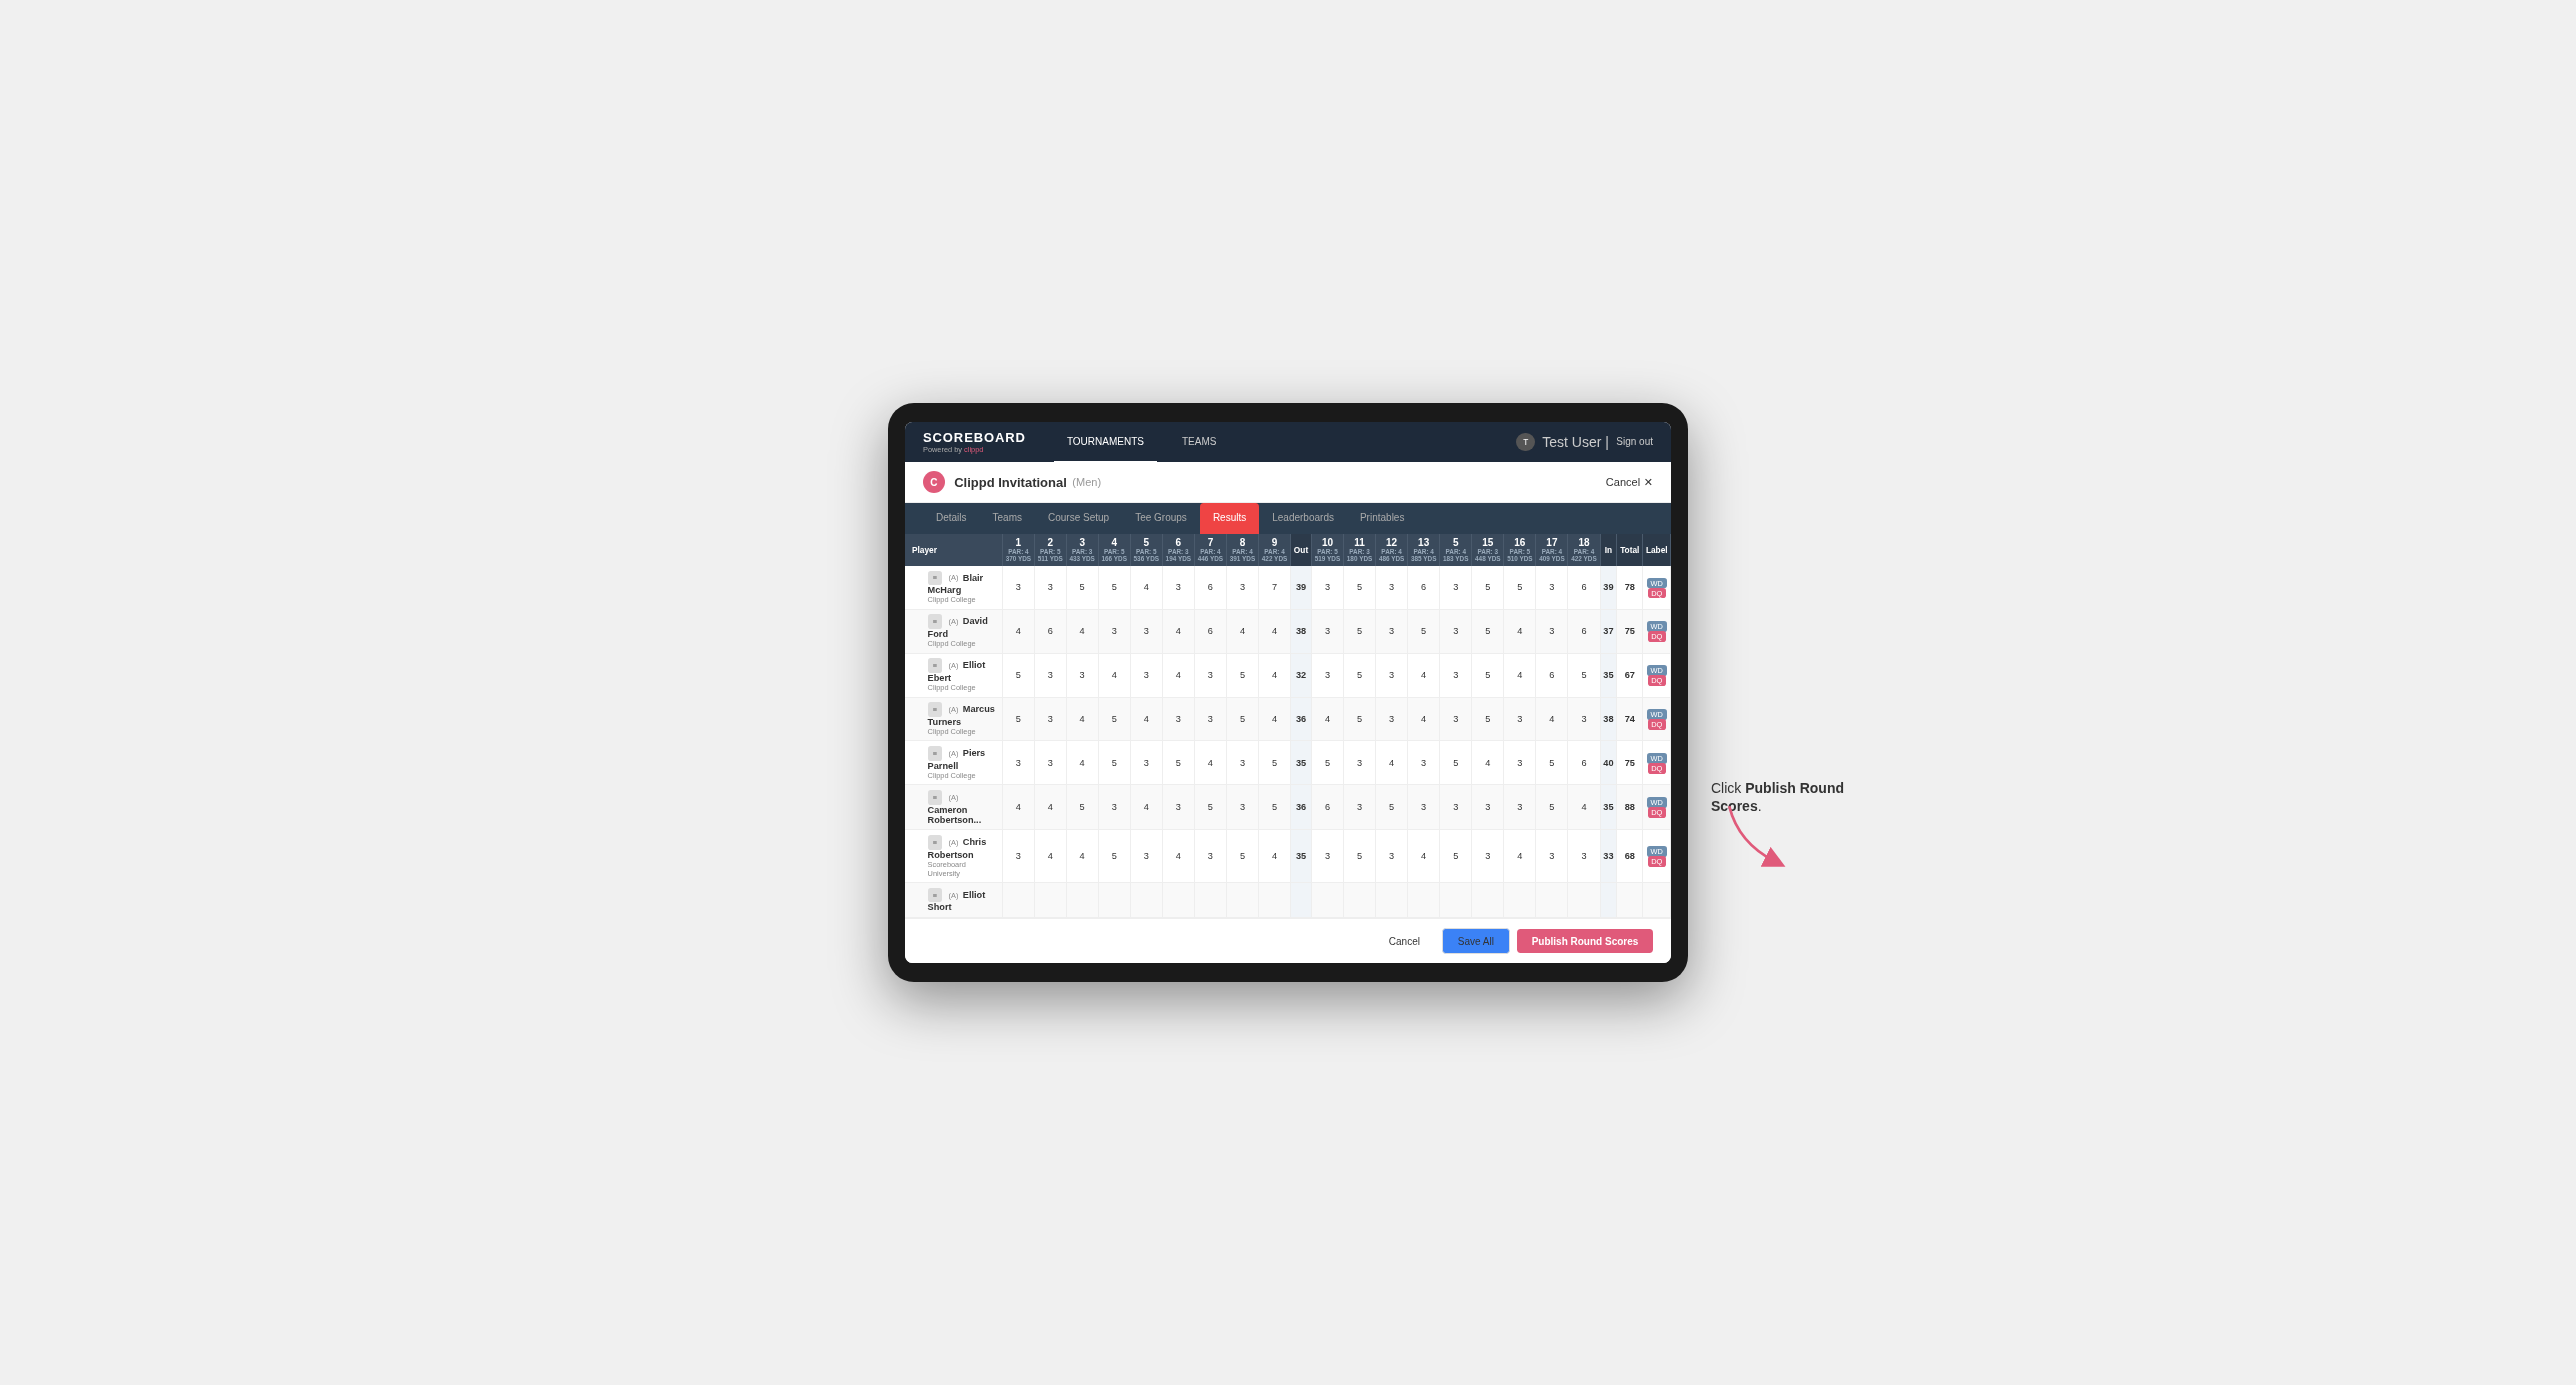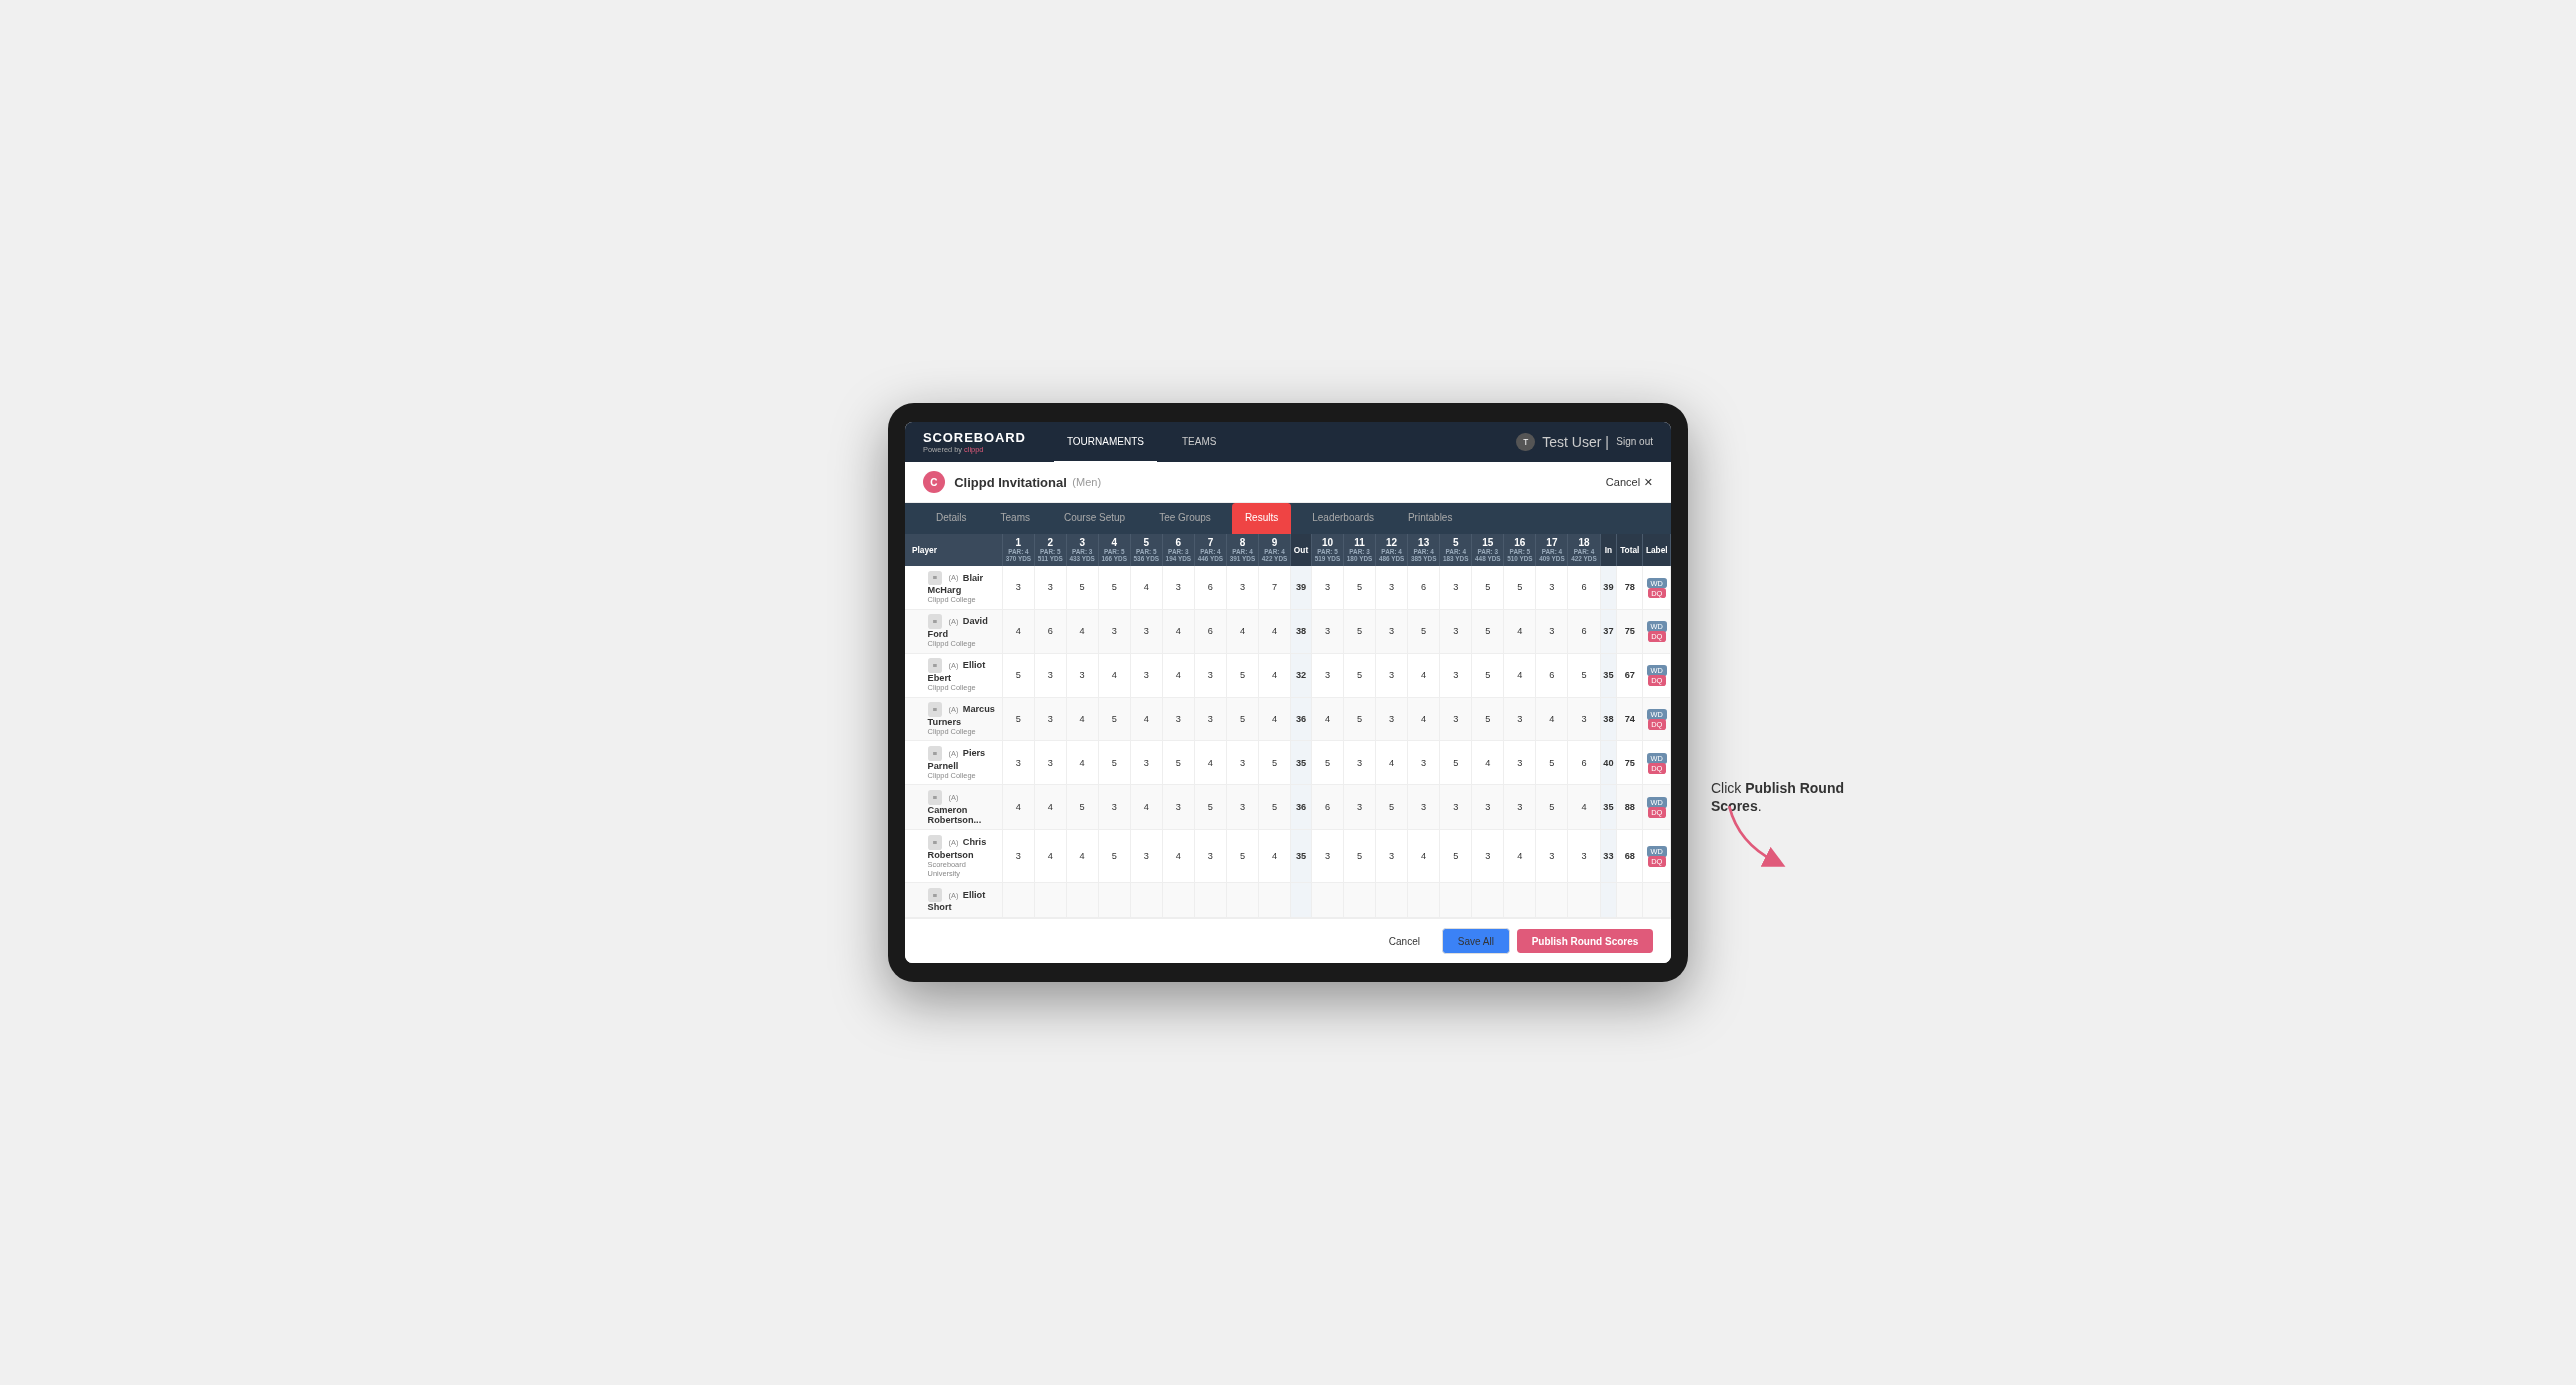--- a/index.html
+++ b/index.html
@@ -138,21 +138,21 @@
       cursor: pointer;
       display: flex;
       align-items: center;
       gap: 3.7px;
     }
     
     .sub-nav {
       background: #2c3e50;
       display: flex;
       padding: 0 18.4px;
-      gap: 8px;
+      gap: 0;
     }
     .sub-tab {
       color: #aaa;
       font-size: 10px;
       padding: 9.2px 13px;
       cursor: pointer;
       border-bottom: 1.8px solid transparent;
     }
     .sub-tab.active {
       color: #fff;

